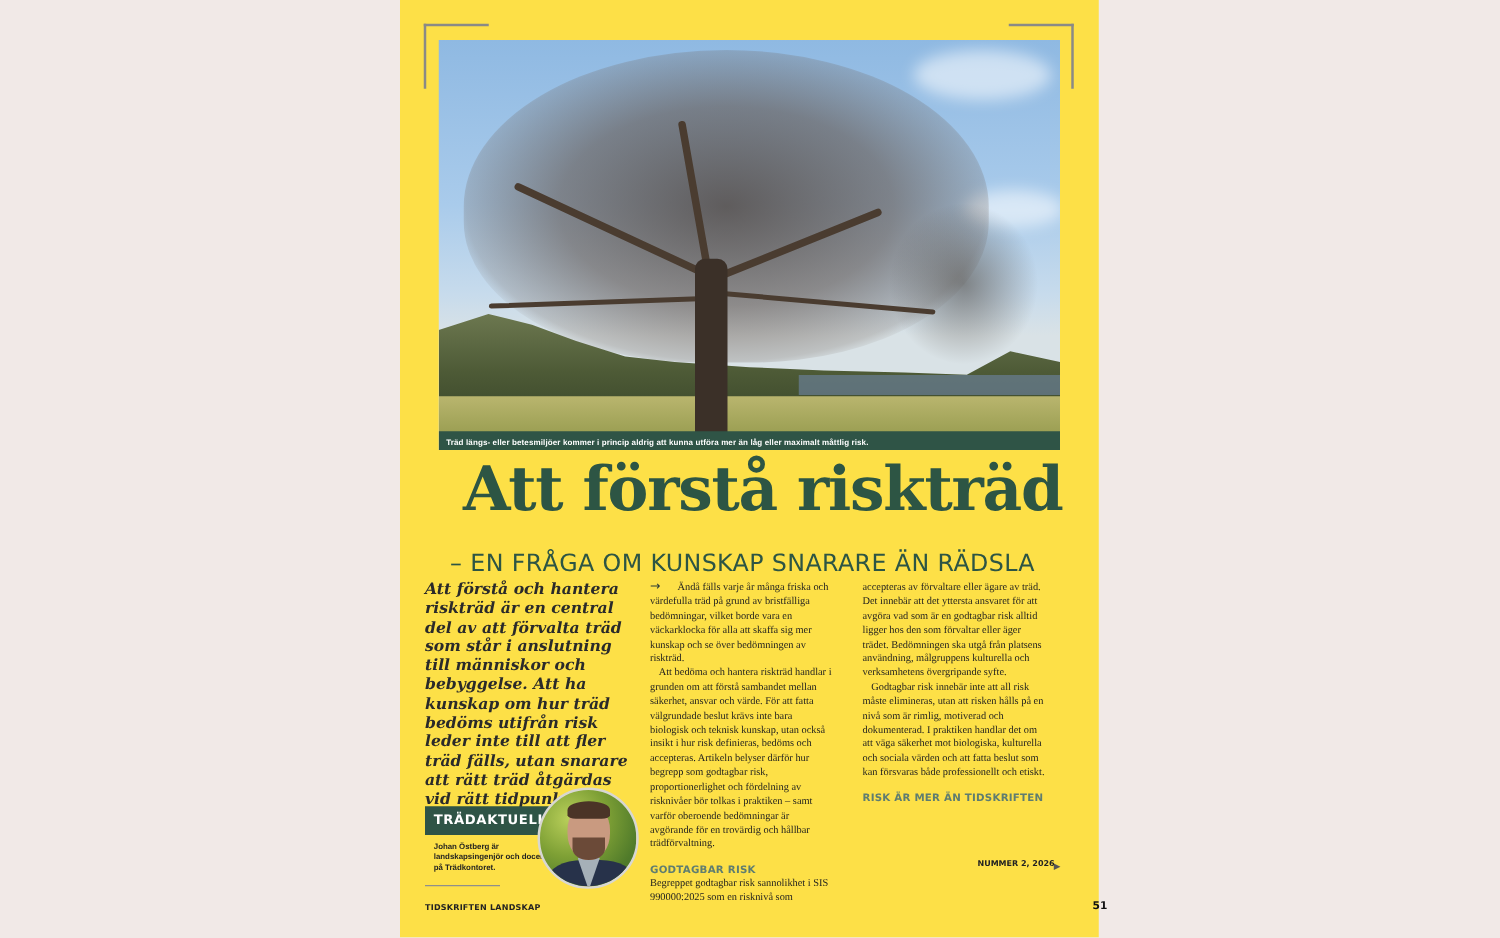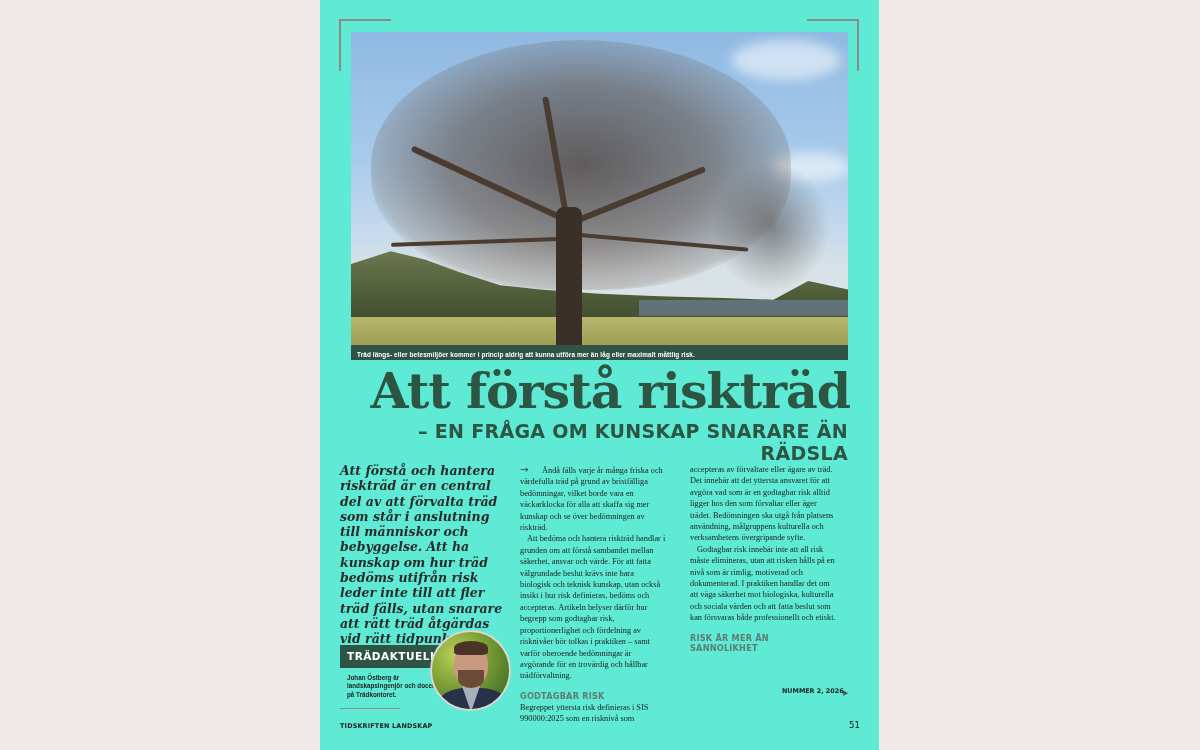--- a/index.html
+++ b/index.html
@@ -1,21 +1,21 @@
 <!DOCTYPE html>
 <html><head>
 <meta charset="utf-8">
 <style>
   * { box-sizing: border-box; margin: 0; padding: 0; }
   html, body { width: 1200px; height: 750px; overflow: hidden; }
   body { background: #f1e9e7; position: relative; font-family: "Liberation Serif", serif; }
 
   .page {
     position: absolute; left: 320px; top: 0; width: 559px; height: 750px;
-    background: #5eead4;
+    background: #fde047;
   }
 
   
   .crop { position: absolute; background: #8a8a86; }
   .crop.tl-h { left: 19px; top: 19px; width: 52px; height: 2px; }
   .crop.tl-v { left: 19px; top: 19px; width: 2px; height: 52px; }
   .crop.tr-h { left: 487px; top: 19px; width: 52px; height: 2px; }
   .crop.tr-v { left: 537px; top: 19px; width: 2px; height: 52px; }
 
   .photo {
@@ -50,22 +50,22 @@
   .photo .caption {
     position: absolute; left: 6px; bottom: 2px; font-family: "Liberation Sans", sans-serif;
     font-size: 6.4px; font-weight: bold; color: #ffffff; letter-spacing: 0.1px; white-space: nowrap;
   }
 
   .headline {
     position: absolute; left: 30px; top: 362px; width: 500px; text-align: right;
     font-family: "DejaVu Serif", serif; font-size: 49px; font-weight: bold; color: #2d5544; letter-spacing: -1px; line-height: 58px;
   }
   .subhead {
-    position: absolute; left: 20px; top: 420px; width: 508px; text-align: right;
-    font-family: "DejaVu Sans", sans-serif; font-size: 19px; font-weight: bold; color: #2d5544; letter-spacing: 0.3px;
+    position: absolute; left: 20px; top: 440px; width: 508px; text-align: center;
+    font-family: "DejaVu Sans", sans-serif; font-size: 19px; font-weight: normal; color: #2d5544; letter-spacing: 0.3px;
   }
 
   .intro {
     position: absolute; left: 20px; top: 463px; width: 172px;
     font-family: "DejaVu Serif", serif; font-style: italic; font-size: 12.5px; line-height: 15.3px; color: #2a2a2a; font-weight: bold;
   }
 
   .infobox { position: absolute; left: 20px; top: 645px; width: 172px; height: 67px; }
   .infobox .tag {
     position: absolute; left: 0; top: 0; width: 120px; height: 23px; background: #2f5446;
@@ -104,21 +104,21 @@
   }
   .continue-icon { position: absolute; left: 523px; top: 689px; font-size: 7px; color: #555; }
 
   .footer-left {
     position: absolute; left: 20px; top: 722px; font-family: "DejaVu Sans", sans-serif; font-size: 6.4px; color: #222; letter-spacing: 0.2px; font-weight: bold;
   }
   .footer-right {
     position: absolute; left: 462px; top: 687px; font-family: "DejaVu Sans", sans-serif; font-size: 6.4px; color: #222; font-weight: bold;
   }
   .page-num {
-    position: absolute; left: 529px; top: 720px; font-family: "DejaVu Sans", sans-serif; font-size: 8.5px; color: #111; font-weight: normal;
+    position: absolute; left: 554px; top: 720px; font-family: "DejaVu Sans", sans-serif; font-size: 8.5px; color: #111; font-weight: bold;
   }
 </style>
 </head>
 <body>
 
 <div class="page">
   <div class="crop tl-h"></div>
   <div class="crop tl-v"></div>
   <div class="crop tr-h"></div>
   <div class="crop tr-v"></div>
@@ -156,26 +156,26 @@
     <div class="shirt"></div>
     <div class="head"></div>
     <div class="hair"></div>
     <div class="beard"></div>
   </div>
 
   <div class="col c2">
     <p class="first"><span class="arrow-mark">→</span><span>Ändå fälls varje år många friska och värdefulla träd på grund av bristfälliga bedömningar, vilket borde vara en väckarklocka för alla att skaffa sig mer kunskap och se över bedömningen av riskträd.</span></p>
     <p>Att bedöma och hantera riskträd handlar i grunden om att förstå sambandet mellan säkerhet, ansvar och värde. För att fatta välgrundade beslut krävs inte bara biologisk och teknisk kunskap, utan också insikt i hur risk definieras, bedöms och accepteras. Artikeln belyser därför hur begrepp som godtagbar risk, proportionerlighet och fördelning av risknivåer bör tolkas i praktiken – samt varför oberoende bedömningar är avgörande för en trovärdig och hållbar trädförvaltning.</p>
     <h3>GODTAGBAR RISK</h3>
-    <p class="noind">Begreppet yttersta risk definieras i SIS 990000:2025 som en risknivå som</p>
+    <p class="noind">Begreppet godtagbar risk sannolikhet i SIS 990000:2025 som en risknivå som</p>
   </div>
 
   <div class="col c3">
     <p class="noind">accepteras av förvaltare eller ägare av träd. Det innebär att det yttersta ansvaret för att avgöra vad som är en godtagbar risk alltid ligger hos den som förvaltar eller äger trädet. Bedömningen ska utgå från platsens användning, målgruppens kulturella och verksamhetens övergripande syfte.</p>
     <p>Godtagbar risk innebär inte att all risk måste elimineras, utan att risken hålls på en nivå som är rimlig, motiverad och dokumenterad. I praktiken handlar det om att väga säkerhet mot biologiska, kulturella och sociala värden och att fatta beslut som kan försvaras både professionellt och etiskt.</p>
-    <h3>RISK ÄR MER ÄN SANNOLIKHET</h3>
+    <h3>RISK ÄR MER ÄN TIDSKRIFTEN</h3>
   </div>
   <span class="continue-icon">▶</span>
 
   <div class="footer-left">TIDSKRIFTEN LANDSKAP</div>
   <div class="footer-right">NUMMER 2, 2026</div>
   <div class="page-num">51</div>
 </div>
 
 </body></html>

